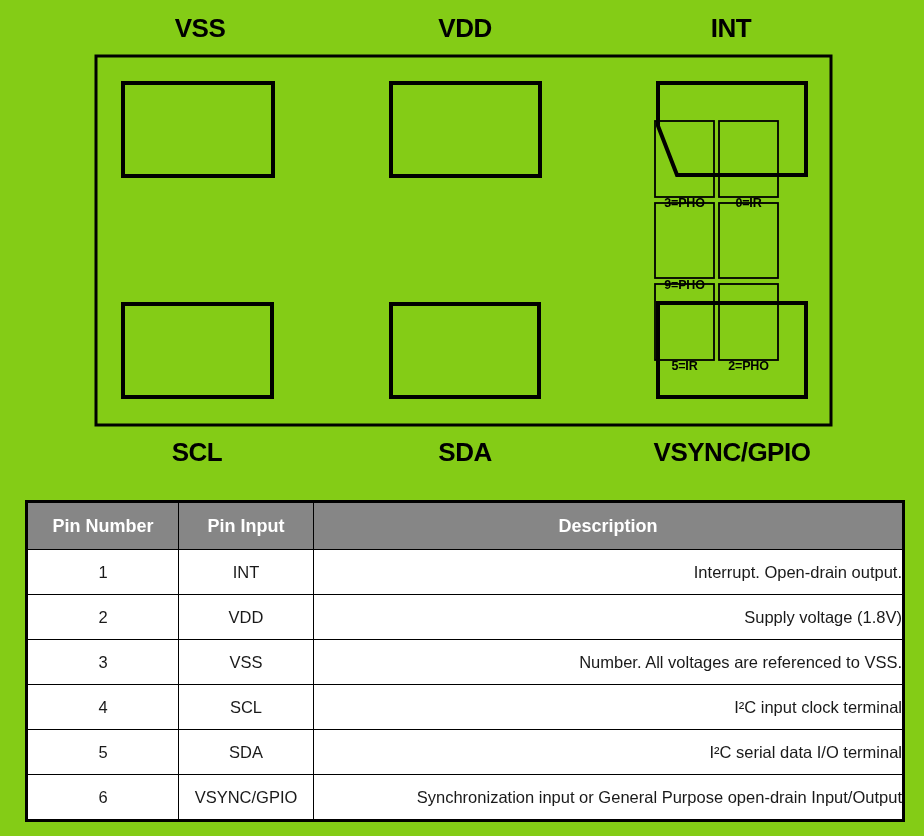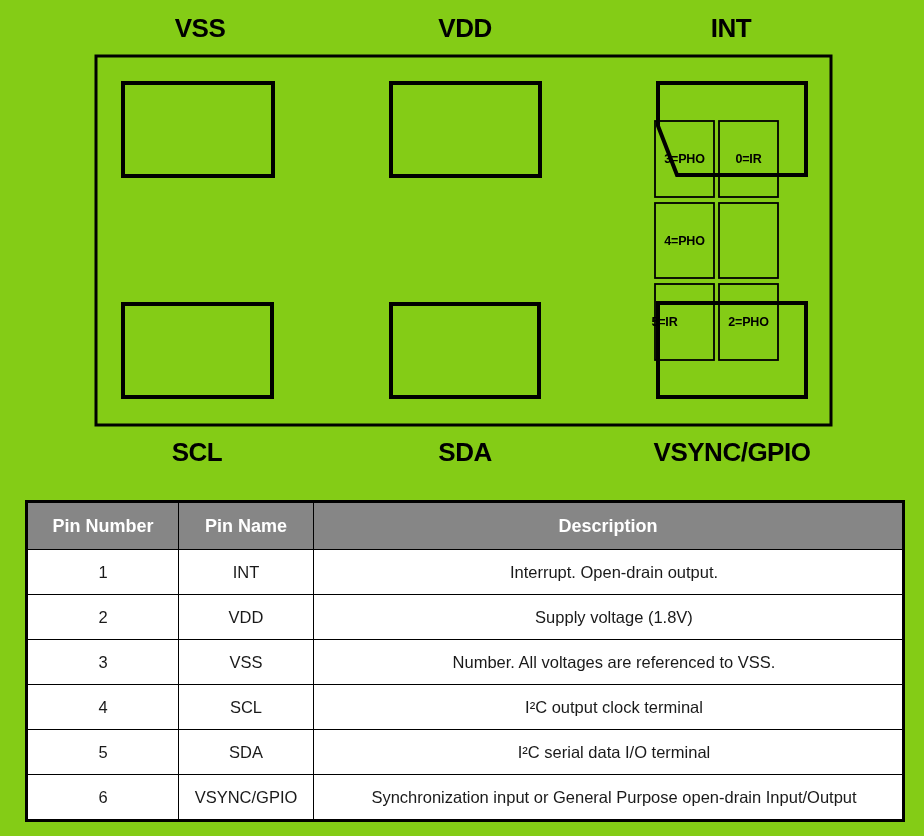--- a/index.html
+++ b/index.html
@@ -9,38 +9,38 @@
   }
   
   .diagram{position:absolute;left:0;top:0;width:924px;height:480px;}
   .diagram svg{position:absolute;left:0;top:0;}
   .pin-label{
     position:absolute;text-align:center;font-weight:bold;font-size:26px;
     letter-spacing:-0.5px;color:#000;white-space:nowrap;
   }
   .cell-label{
     position:absolute;display:flex;align-items:center;justify-content:center;
-    font-weight:bold;font-size:12.5px;letter-spacing:-0.2px;color:#000;white-space:nowrap;
+    font-weight:bold;font-size:12.5px;letter-spacing:-0.2px;color:#000;white-space:nowrap;margin-top:44px;
   }
   
   .pin-table{
     position:absolute;left:25px;top:500px;width:877px;
     border-collapse:collapse;table-layout:fixed;
     border:3px solid #000;
   }
   .pin-table th{
     background:#868686;color:#fff;font-weight:bold;font-size:18px;
     height:46px;border:1.5px solid #000;text-align:center;padding:0;margin-left:12px;
   }
   .pin-table td{
     height:44px;border:1.5px solid #000;font-size:16.5px;color:#1a1a1a;
     padding:0;background:#fff;
   }
   .c-num,.c-name{text-align:center;}
-  .c-desc{text-align:center;padding-left:12px !important;}
+  .c-desc{text-align:right;padding-left:12px !important;}
 </style>
 </head>
 <body>
 
 <div class="stage">
 
   <div class="diagram">
 
     <svg width="924" height="480" viewBox="0 0 924 480">
 
@@ -64,35 +64,35 @@
     <div class="pin-label" style="left:130px;top:13px;width:140px;">VSS</div>
     <div class="pin-label" style="left:395px;top:13px;width:140px;">VDD</div>
     <div class="pin-label" style="left:661px;top:13px;width:140px;">INT</div>
 
     <div class="pin-label" style="left:127px;top:437px;width:140px;">SCL</div>
     <div class="pin-label" style="left:395px;top:437px;width:140px;">SDA</div>
     <div class="pin-label" style="left:632px;top:437px;width:200px;">VSYNC/GPIO</div>
 
     <div class="cell-label" style="left:655px;top:121px;width:59px;height:76px;">3=PHO</div>
     <div class="cell-label" style="left:719px;top:121px;width:59px;height:76px;border-radius:6px;">0=IR</div>
-    <div class="cell-label" style="left:655px;top:203px;width:59px;height:75px;">4=PHO</div>
-    <div class="cell-label" style="left:635px;top:284px;width:59px;height:76px;">5=IR</div>
+    <div class="cell-label" style="left:655px;top:203px;width:59px;height:75px;">9=PHO</div>
+    <div class="cell-label" style="left:655px;top:284px;width:59px;height:76px;">5=IR</div>
     <div class="cell-label" style="left:719px;top:284px;width:59px;height:76px;">2=PHO</div>
   </div>
 
   <table class="pin-table">
     <colgroup>
       <col style="width:152px">
       <col style="width:135px">
       <col style="width:590px">
     </colgroup>
     <thead>
       <tr>
         <th>Pin Number</th>
-        <th>Pin Name</th>
+        <th>Pin Input</th>
         <th>Description</th>
       </tr>
     </thead>
     <tbody>
       <tr>
         <td class="c-num">1</td>
         <td class="c-name">INT</td>
         <td class="c-desc">Interrupt. Open-drain output.</td>
       </tr>
       <tr>
@@ -101,21 +101,21 @@
         <td class="c-desc">Supply voltage (1.8V)</td>
       </tr>
       <tr>
         <td class="c-num">3</td>
         <td class="c-name">VSS</td>
         <td class="c-desc">Number. All voltages are referenced to VSS.</td>
       </tr>
       <tr>
         <td class="c-num">4</td>
         <td class="c-name">SCL</td>
-        <td class="c-desc">I²C output clock terminal</td>
+        <td class="c-desc">I²C input clock terminal</td>
       </tr>
       <tr>
         <td class="c-num">5</td>
         <td class="c-name">SDA</td>
         <td class="c-desc">I²C serial data I/O terminal</td>
       </tr>
       <tr>
         <td class="c-num">6</td>
         <td class="c-name">VSYNC/GPIO</td>
         <td class="c-desc">Synchronization input or General Purpose open-drain Input/Output</td>

